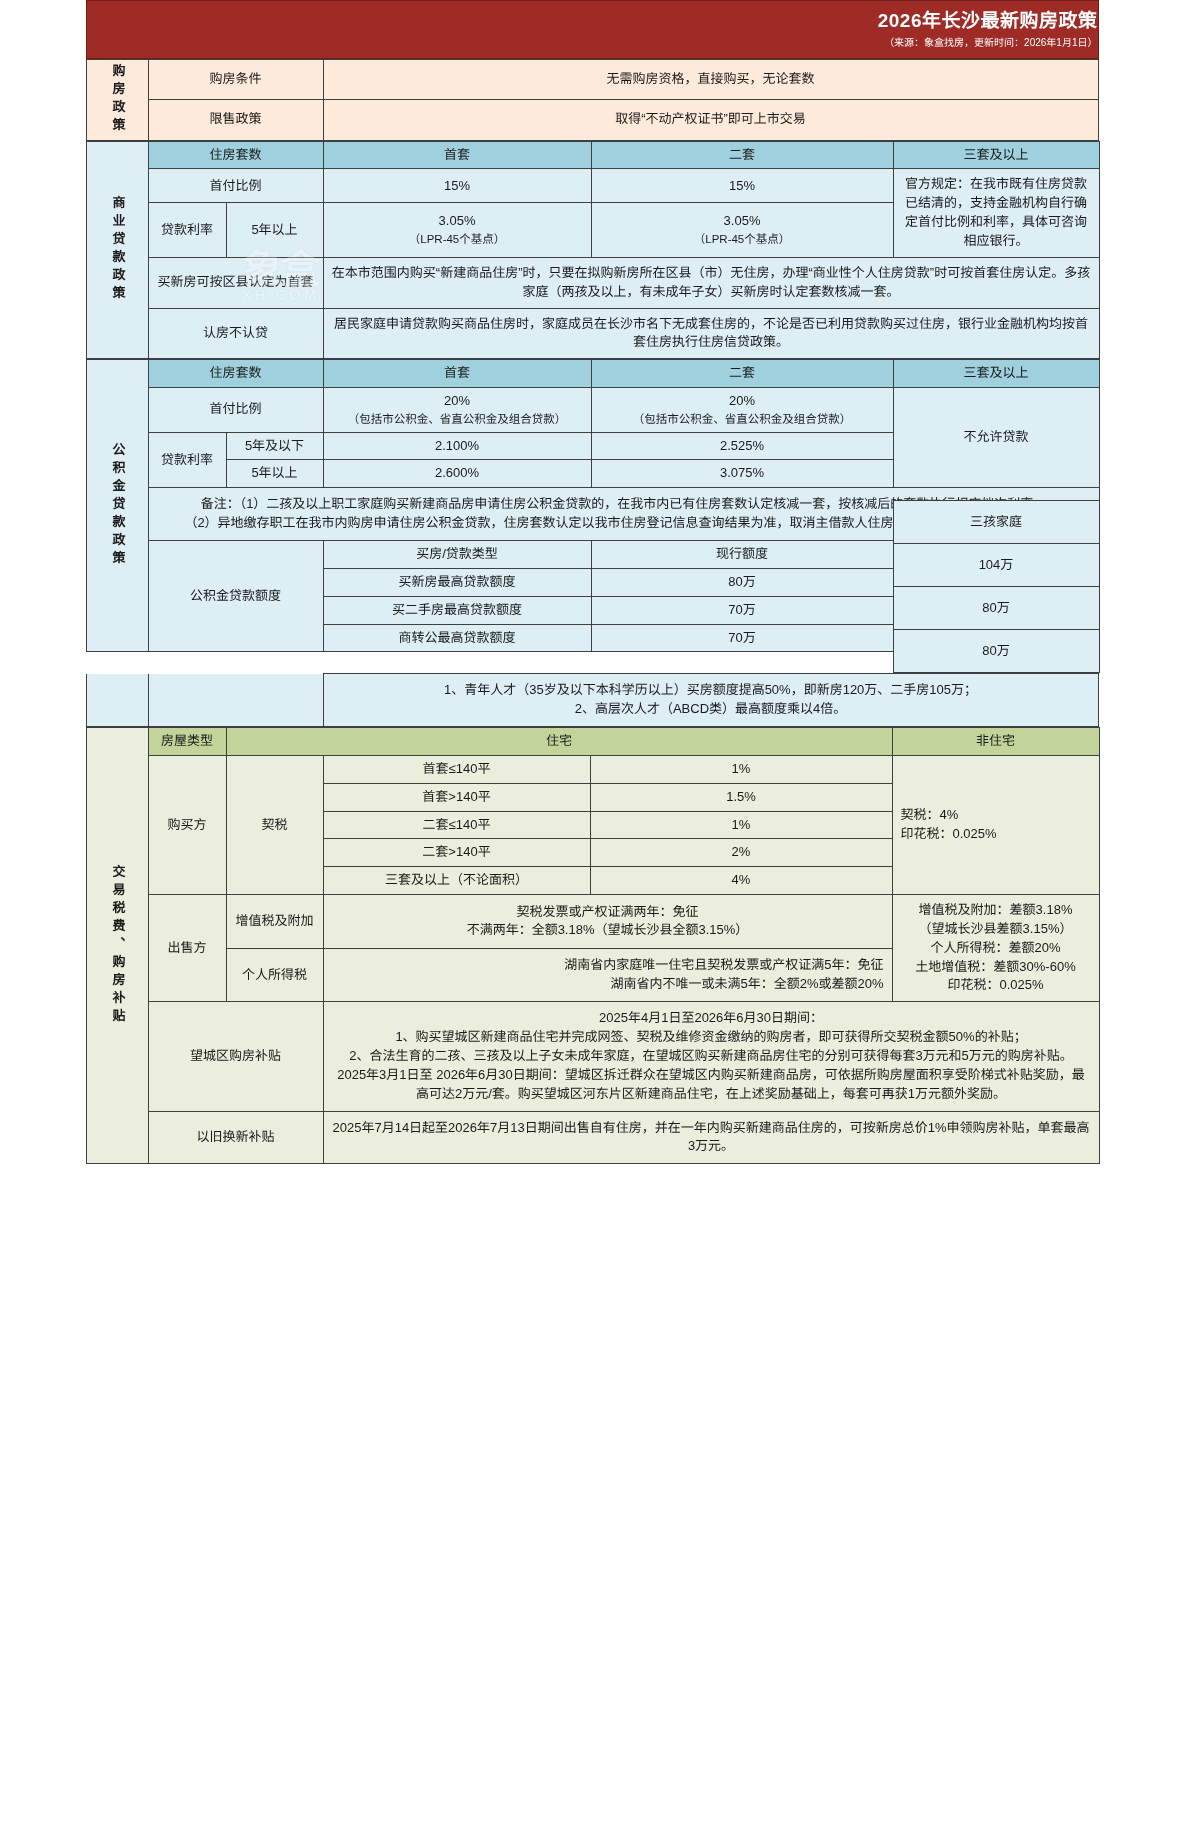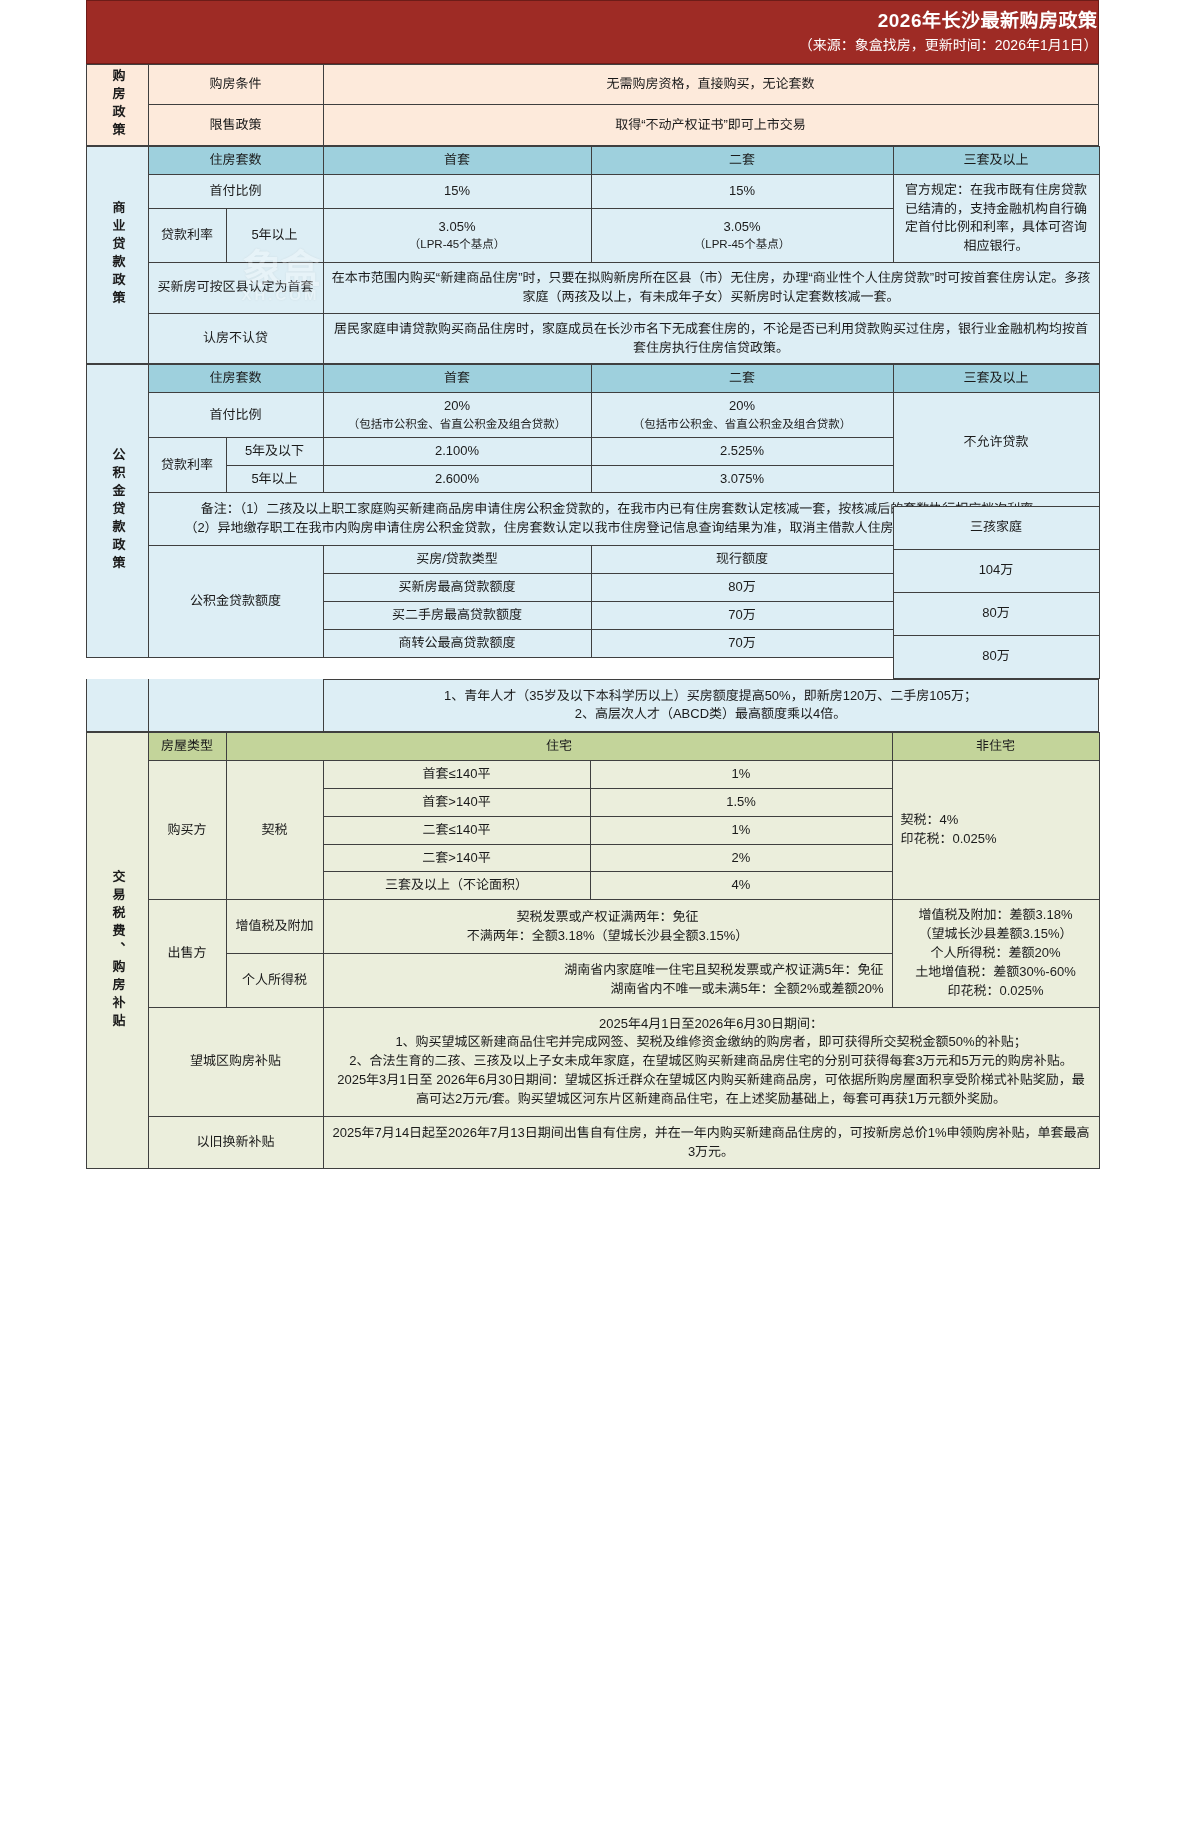--- a/index.html
+++ b/index.html
@@ -22,21 +22,21 @@
     padding: 7px 0 9px 0;
     border: 1px solid #6d1c18;
   }
   .banner .b-title {
     font-size: 19px;
     font-weight: bold;
     letter-spacing: 0.5px;
     line-height: 1.35;
   }
   .banner .b-sub {
-    font-size: 14px;
+    font-size: 10px;
     margin-top: 2px;
     line-height: 1.3;
   }
 
   
   table.grid {
     border-collapse: collapse;
     width: 1013px;
     table-layout: fixed;
   }

